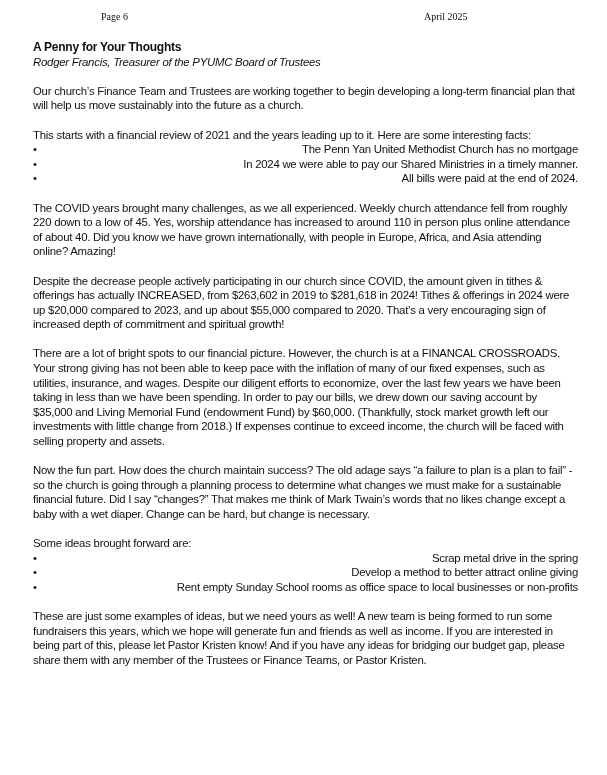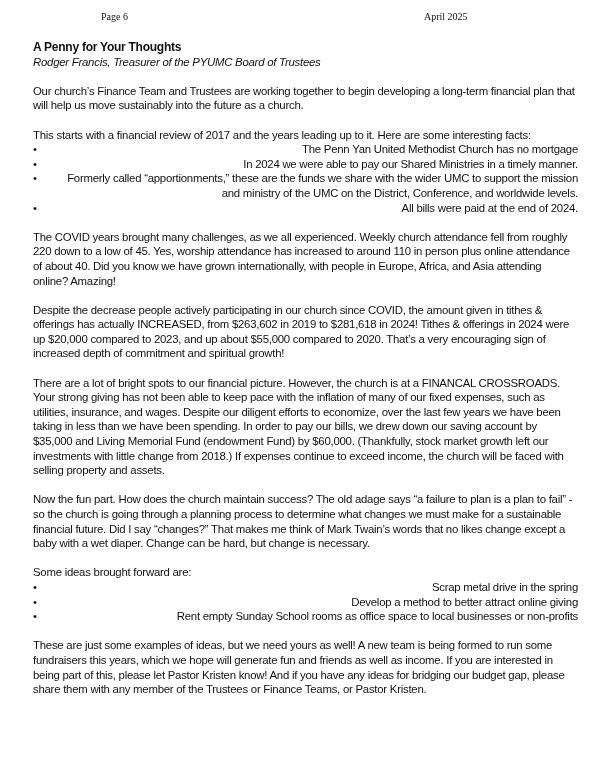--- a/index.html
+++ b/index.html
@@ -24,27 +24,24 @@
 <div class="page">
   <div class="hdr left">Page 6</div>
   <div class="hdr right">April 2025</div>
 
   <div class="article">
     <div class="title">A Penny for Your Thoughts</div>
     <div class="byline">Rodger Francis, Treasurer of the PYUMC Board of Trustees</div>
 
     <p>Our church’s Finance Team and Trustees are working together to begin developing a long-term financial plan that will help us move sustainably into the future as a church.</p>
 
-    <div class="lead">This starts with a financial review of 2017 and the years leading up to it.  Here are some interesting facts:</div>
+    <div class="lead">This starts with a financial review of 2021 and the years leading up to it.  Here are some interesting facts:</div>
     <ul>
       <li><span>The Penn Yan United Methodist Church has no mortgage</span></li>
       <li><span>In 2024 we were able to pay our Shared Ministries in a timely manner.</span></li>
-      <li class="indent">
-          <span class="txt">Formerly called “apportionments,” these are the funds we share with the wider UMC to support the mission and ministry of the UMC on the District, Conference, and worldwide levels.</span>
-        </li>
       <li><span>All bills were paid at the end of 2024.</span></li>
     </ul>
 
     <p>The COVID years brought many challenges, as we all experienced.  Weekly church attendance fell from roughly 220 down to a low of 45.  Yes, worship attendance has increased to around 110 in person plus online attendance of about 40.  Did you know we have grown internationally, with people in Europe, Africa, and Asia attending online?  Amazing!</p>
     <p>Despite the decrease people actively participating in our church since COVID, the amount given in tithes &amp; offerings has actually INCREASED, from $263,602 in 2019 to $281,618 in 2024!  Tithes &amp; offerings in 2024 were up $20,000 compared to 2023, and up about $55,000 compared to 2020. That’s a very encouraging sign of increased depth of commitment and spiritual growth!</p>
     <p>There are a lot of bright spots to our financial picture.  However, the church is at a FINANCAL CROSSROADS.  Your strong giving has not been able to keep pace with the inflation of many of our fixed expenses, such as utilities, insurance, and wages.  Despite our diligent efforts to economize, over the last few years we have been taking in less than we have been spending.  In order to pay our bills, we drew down our saving account by $35,000 and Living Memorial Fund (endowment Fund) by $60,000. (Thankfully, stock market growth left our investments with little change from 2018.)  If expenses continue to exceed income, the church will be faced with selling property and assets.</p>
     <p>Now the fun part.  How does the church maintain success?  The old adage says “a failure to plan is a plan to fail” - so the church is going through a planning process to determine what changes we must make for a sustainable financial future.  Did I say “changes?”  That makes me think of Mark Twain’s words that no likes change except a baby with a wet diaper.  Change can be hard, but change is necessary.</p>
 
     <div class="lead">Some ideas brought forward are:</div>
     <ul>

